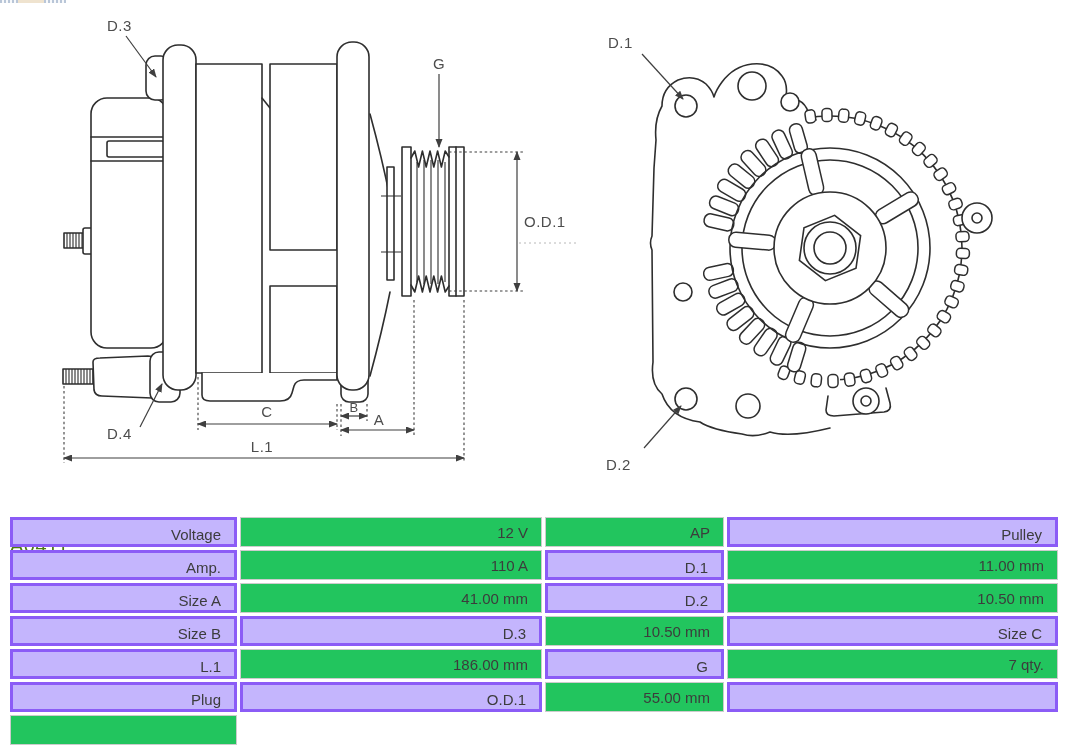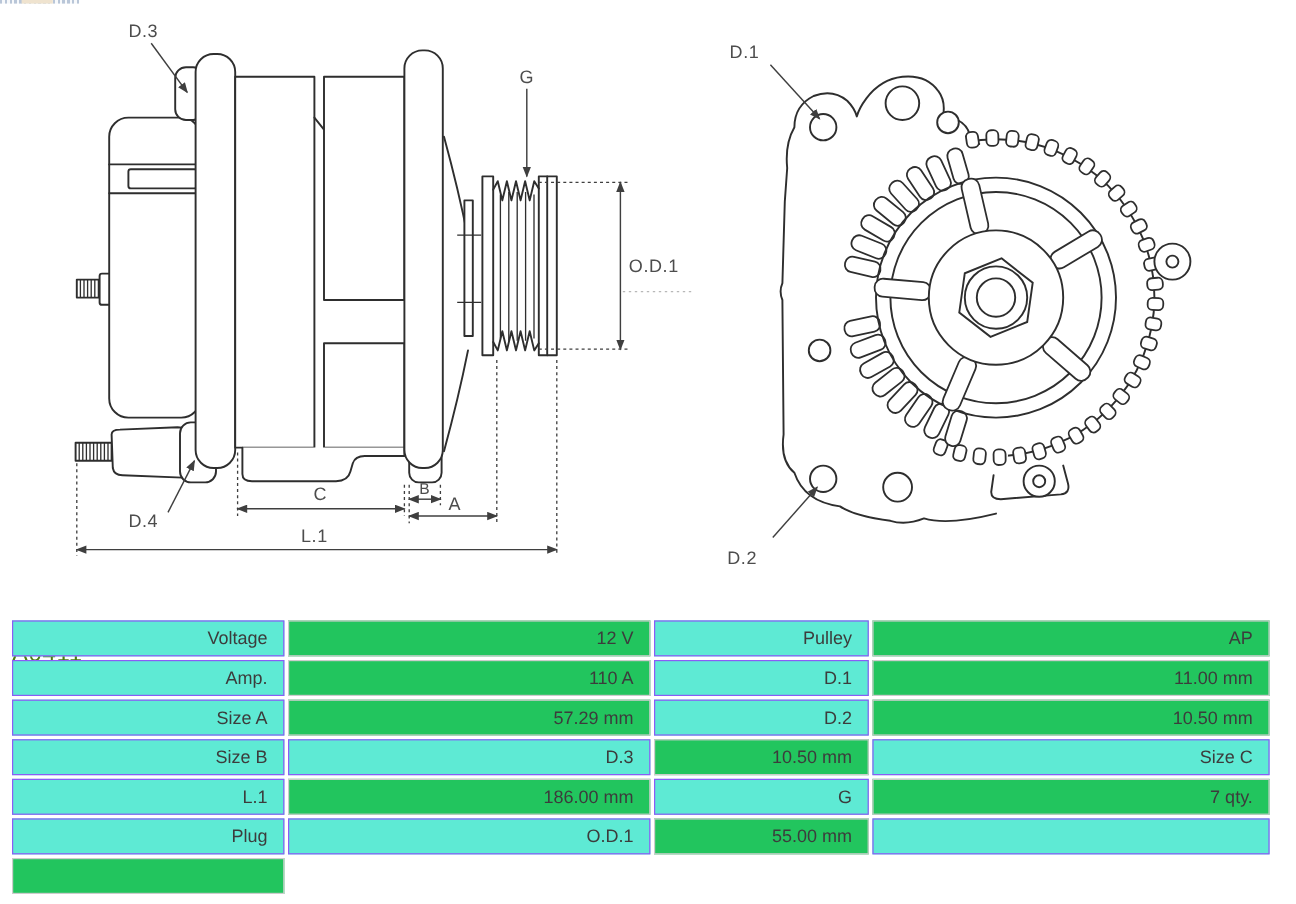--- a/index.html
+++ b/index.html
@@ -40,21 +40,21 @@
     display:grid;
     grid-template-columns:227px 302px 179px 331px;
     gap:3px;
   }
   .spec-table .cell{
     height:30px;line-height:30px;
     font-size:15px;color:#3c3c3c;
     text-align:right;padding-right:13px;box-sizing:border-box;
     white-space:nowrap;overflow:hidden;
   }
-  .spec-table .lbl{background:#5eead4;border:1px solid #8b5cf6;}
+  .spec-table .lbl{background:#c4b5fd;border:3px solid #8b5cf6;}
   .spec-table .val{background:#22c55e;border:1px solid #cccccc;}
 </style>
 </head>
 <body>
 
 <div class="top-artifact">
     <div class="beige"></div>
   </div>
 
 <svg class="drawing" width="1080" height="500" viewBox="0 0 1080 500">
@@ -220,30 +220,30 @@
     <text x="608" y="48">D.1</text>
     <text x="606" y="470">D.2</text>
   </g>
 </svg>
 
 <div class="part-number">A0411</div>
 
 <div class="spec-table">
   <div class="cell lbl">Voltage</div>
   <div class="cell val">12 V</div>
+  <div class="cell val">AP</div>
   <div class="cell lbl">Pulley</div>
-  <div class="cell val">AP</div>
 
   <div class="cell lbl">Amp.</div>
   <div class="cell val">110 A</div>
   <div class="cell lbl">D.1</div>
   <div class="cell val">11.00 mm</div>
 
   <div class="cell lbl">Size A</div>
-  <div class="cell val">57.29 mm</div>
+  <div class="cell val">41.00 mm</div>
   <div class="cell lbl">D.2</div>
   <div class="cell val">10.50 mm</div>
 
   <div class="cell lbl">Size B</div>
   <div class="cell lbl">D.3</div>
   <div class="cell val">10.50 mm</div>
 
   <div class="cell lbl">Size C</div>
   <div class="cell lbl">L.1</div>
   <div class="cell val">186.00 mm</div>

